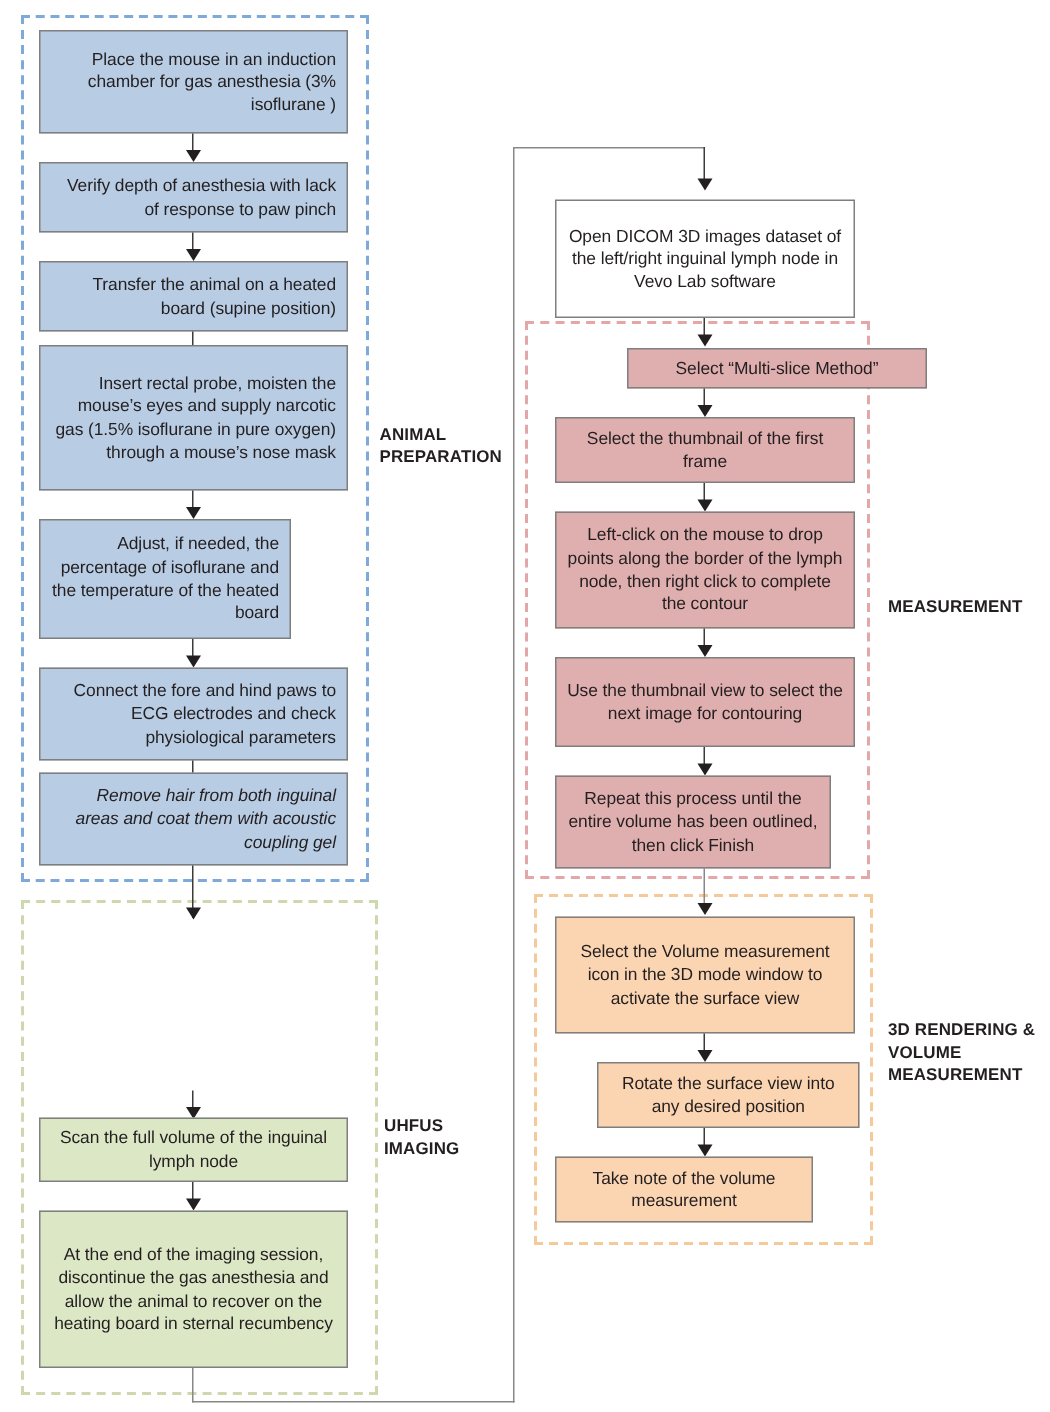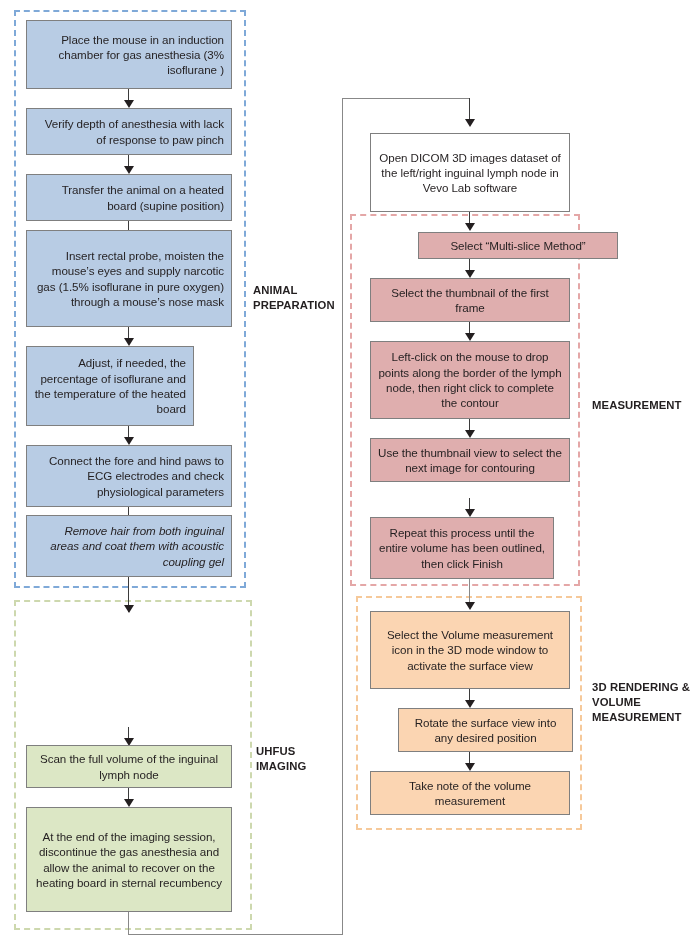--- a/index.html
+++ b/index.html
@@ -122,37 +122,37 @@
   <div class="arrow" style="left:465px;top:270px;"></div>
 
   <div class="node pink" style="left:370px;top:278px;width:200px;height:44px;">Select the thumbnail of the first frame</div>
   <div class="conn vline" style="left:469px;top:322px;height:15px;"></div>
   <div class="arrow" style="left:465px;top:333px;"></div>
 
   <div class="node pink" style="left:370px;top:341px;width:200px;height:78px;">Left-click on the mouse to drop points along the border of the lymph node, then right click to complete the contour</div>
   <div class="conn vline" style="left:469px;top:419px;height:15px;"></div>
   <div class="arrow" style="left:465px;top:430px;"></div>
 
-  <div class="node pink" style="left:370px;top:438px;width:200px;height:44px;">Use the thumbnail view to select the next image for contouring</div>
+  <div class="node pink" style="left:370px;top:438px;width:200px;height:60px;">Use the thumbnail view to select the next image for contouring</div>
   <div class="conn vline" style="left:469px;top:498px;height:15px;"></div>
   <div class="arrow" style="left:465px;top:509px;"></div>
 
   <div class="node pink" style="left:370px;top:517px;width:184px;height:62px;">Repeat this process until the entire volume has been outlined, then click Finish</div>
   <div class="routeline" style="left:469px;top:579px;width:1.2px;height:29px;"></div>
   <div class="arrow" style="left:465px;top:602px;"></div>
 
   <div class="node orange" style="left:370px;top:611px;width:200px;height:78px;">Select the Volume measurement icon in the 3D mode window to activate the surface view</div>
   <div class="conn vline" style="left:469px;top:689px;height:15px;"></div>
   <div class="arrow" style="left:465px;top:700px;"></div>
 
   <div class="node orange" style="left:370px;top:708px;width:175px;height:44px;margin-left:28px;">Rotate the surface view into any desired position</div>
   <div class="conn vline" style="left:469px;top:752px;height:15px;"></div>
   <div class="arrow" style="left:465px;top:763px;"></div>
 
-  <div class="node orange" style="left:370px;top:771px;width:200px;height:44px;">Take note of the volume measurement</div>
+  <div class="node orange" style="left:370px;top:771px;width:172px;height:44px;">Take note of the volume measurement</div>
 
   <div class="seclabel" style="left:253px;top:283px;width:90px;">ANIMAL
 PREPARATION</div>
   <div class="seclabel" style="left:256px;top:744px;width:80px;">UHFUS
 IMAGING</div>
   <div class="seclabel" style="left:592px;top:398px;width:104px;">MEASUREMENT</div>
   <div class="seclabel" style="left:592px;top:680px;width:100px;">3D RENDERING &amp;
 VOLUME
 MEASUREMENT</div>
 

